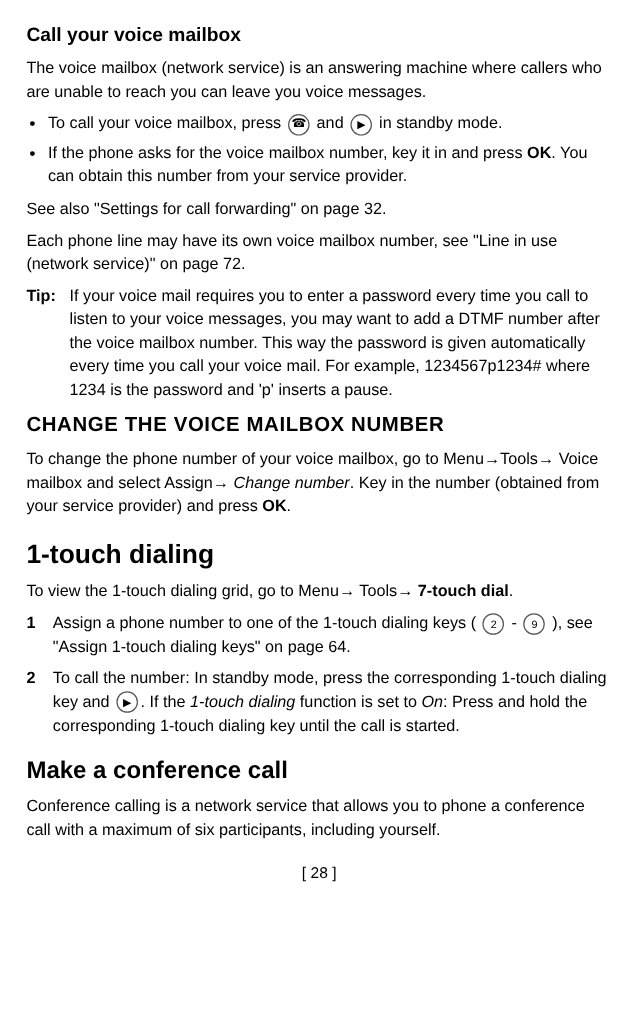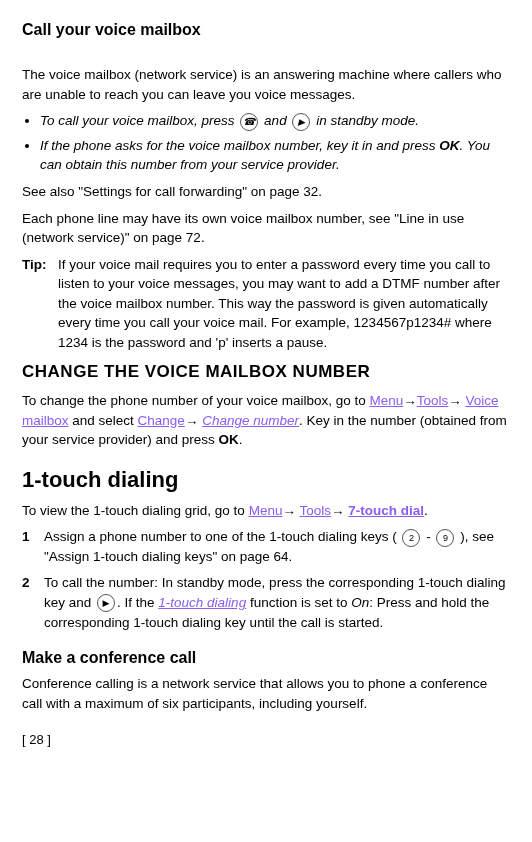--- a/index.html
+++ b/index.html
@@ -10,48 +10,47 @@
       font-family: Arial, Helvetica, sans-serif;
       font-size: 13.5px;
       color: #000000;
       line-height: 1.45;
       padding: 18px 22px 18px 22px;
     }
     h1.section-title {
       font-size: 16px;
       font-weight: bold;
       color: #000;
-      margin-bottom: 24px;
+      margin-bottom: 6px;
     }
     h2.section-title {
       font-size: 22px;
       font-weight: bold;
       color: #000;
       margin-top: 14px;
       margin-bottom: 5px;
     }
     h3.section-title {
-      font-size: 16px;
+      font-size: 20px;
       font-weight: bold;
       color: #000;
       margin-top: 14px;
       margin-bottom: 5px;
     }
     p {
       margin-bottom: 7px;
     }
     ul {
       margin: 0 0 7px 0;
       padding-left: 18px;
     }
     ul li {
       margin-bottom: 5px;
-      font-style: italic;
     }
-    .blue { color: #8b5cf6; text-decoration: underline; }
+    .blue { color: #000000; }
     .tip-label {
       font-weight: bold;
     }
     .tip-block {
       margin: 7px 0 7px 0;
       padding-left: 36px;
       position: relative;
     }
     .tip-block .tip-label {
       position: absolute;
@@ -72,21 +71,21 @@
       font-weight: bold;
       font-size: 13.5px;
       min-width: 14px;
     }
     .all-caps {
       font-size: 17px;
       font-weight: bold;
       letter-spacing: 0.03em;
     }
     .page-footer {
-      text-align: left;
+      text-align: center;
       margin-top: 18px;
       font-size: 13px;
     }
     .inline-icon {
       display: inline-block;
       width: 18px;
       height: 18px;
       border: 1.5px solid #555;
       border-radius: 50%;
       vertical-align: middle;
@@ -135,21 +134,21 @@
 </div>
 
 <p class="all-caps">
   CHANGE THE VOICE MAILBOX NUMBER
 </p>
 
 <p>
   To change the phone number of your voice mailbox, go to
   <span class="blue">Menu</span>→<span class="blue">Tools</span>→
   <span class="blue">Voice mailbox</span>
-  and select <span class="blue">Change</span>→
+  and select <span class="blue">Assign</span>→
   <span class="blue italic">Change number</span>.
   Key in the number (obtained from your service provider) and press <b>OK</b>.
 </p>
 
 <h2 class="section-title">
   1-touch dialing
 </h2>
 
 <p>
   To view the 1-touch dialing grid, go to

